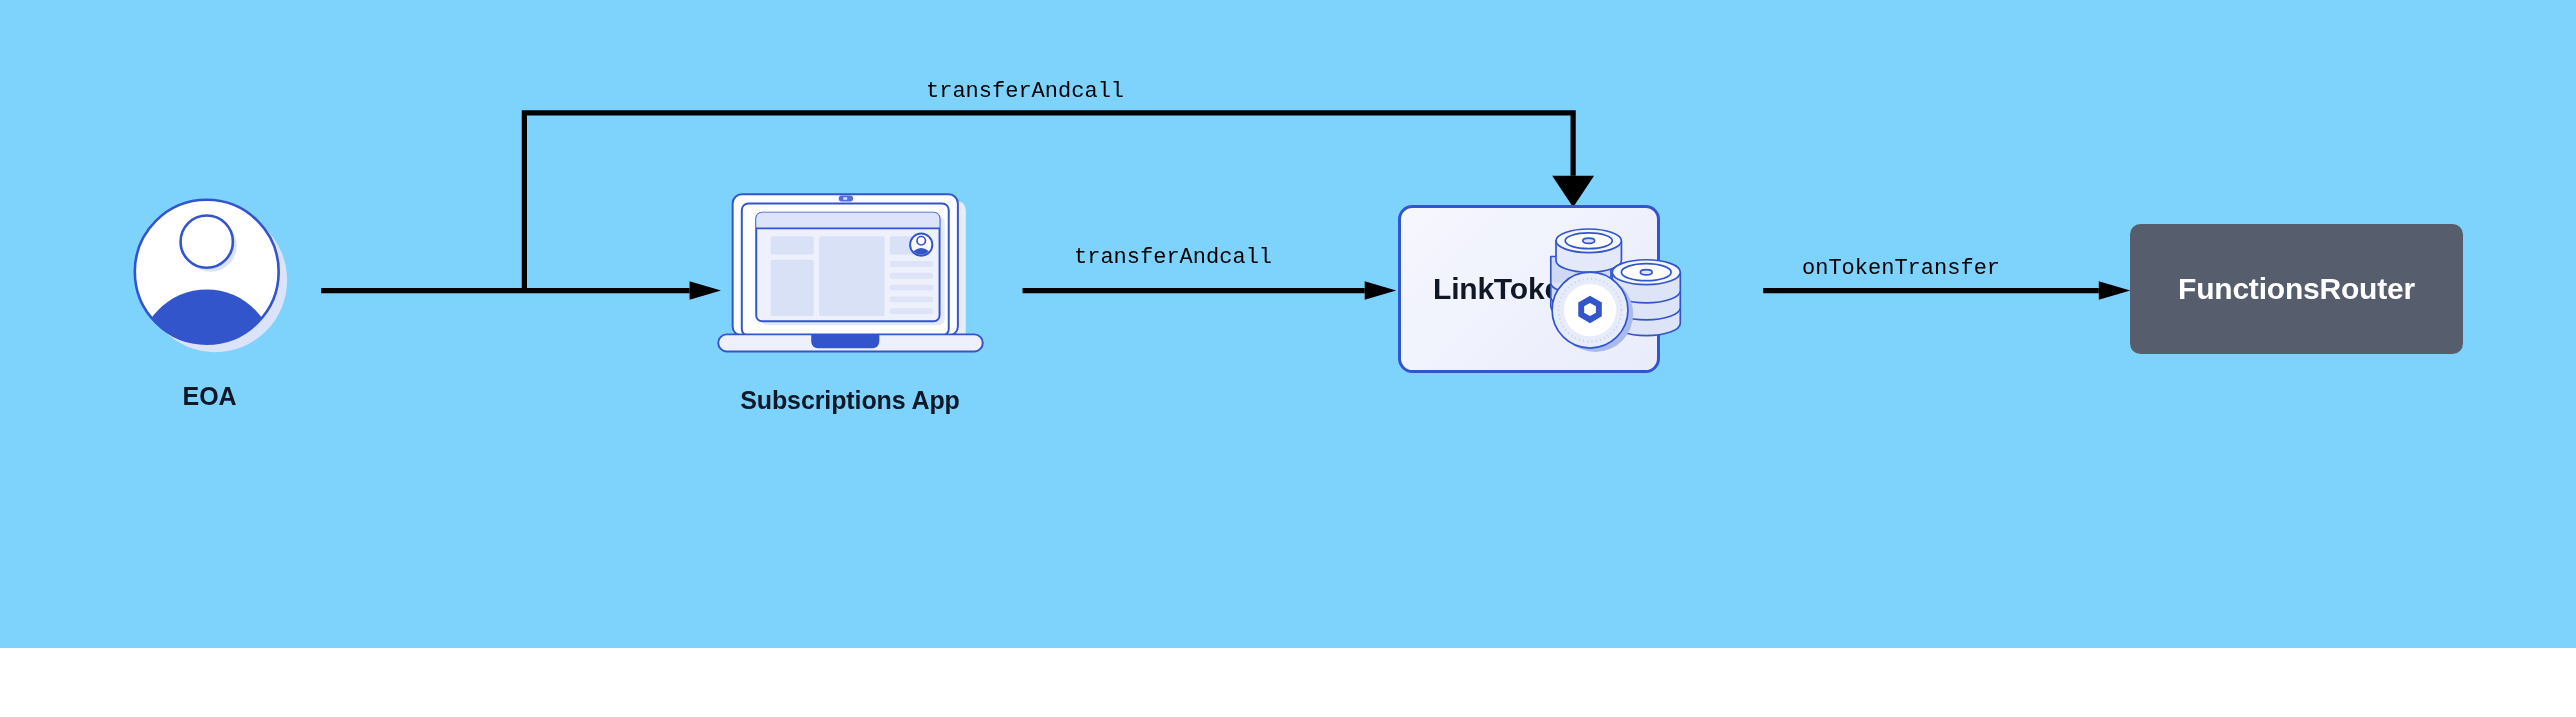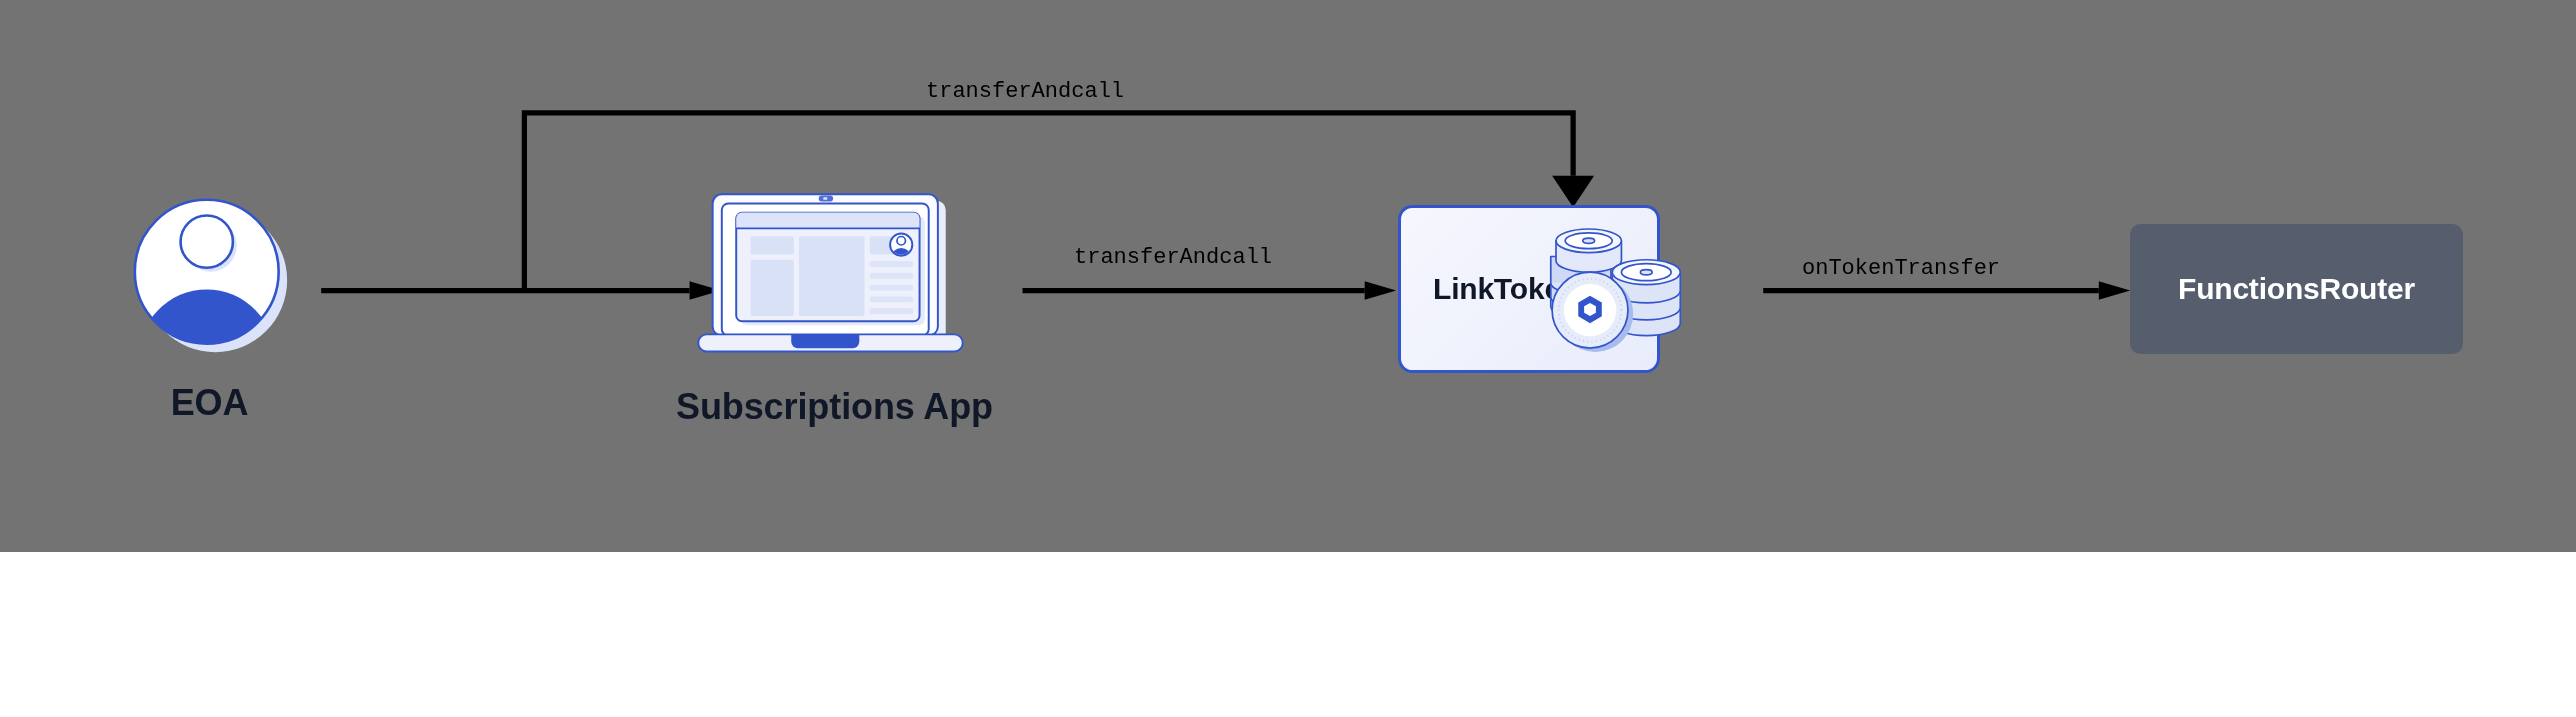--- a/index.html
+++ b/index.html
@@ -10,50 +10,50 @@
   }
   body {
     width: 2576px;
     height: 718px;
     overflow: hidden;
     font-family: "Liberation Sans", sans-serif;
   }
   #diagram {
     position: relative;
     width: 2576px;
-    height: 552px;
-    background: #737373;
+    height: 648px;
+    background: #7dd3fc;
   }
   .layer {
     position: absolute;
     left: 0;
     top: 0;
     width: 2576px;
     height: 718px;
   }
   .node {
     position: absolute;
   }
 
   
   #eoa-node { left: 98px; top: 190px; width: 223px; }
   #eoa-icon { width: 170px; height: 170px; margin: 0 auto; display: block; }
   .node-label {
     text-align: center;
     font-family: "Liberation Sans", sans-serif;
     font-weight: bold;
-    font-size: 36px;
+    font-size: 25px;
     color: #101828;
     letter-spacing: -0.1px;
     margin-top: 22px;
     white-space: nowrap;
   }
 
   
-  #app-node { left: 676px; top: 185px; width: 308px; }
+  #app-node { left: 696px; top: 185px; width: 308px; }
   #laptop-icon { width: 275px; height: 177px; margin: 0 auto; display: block; }
   #app-node .node-label { margin-top: 23.6px; }
 
   
   #linktoken-node {
     left: 1398px;
     top: 205px;
     width: 262px;
     height: 168px;
     background: linear-gradient(135deg, #f6f7fe 0%, #e9ecfb 100%);

